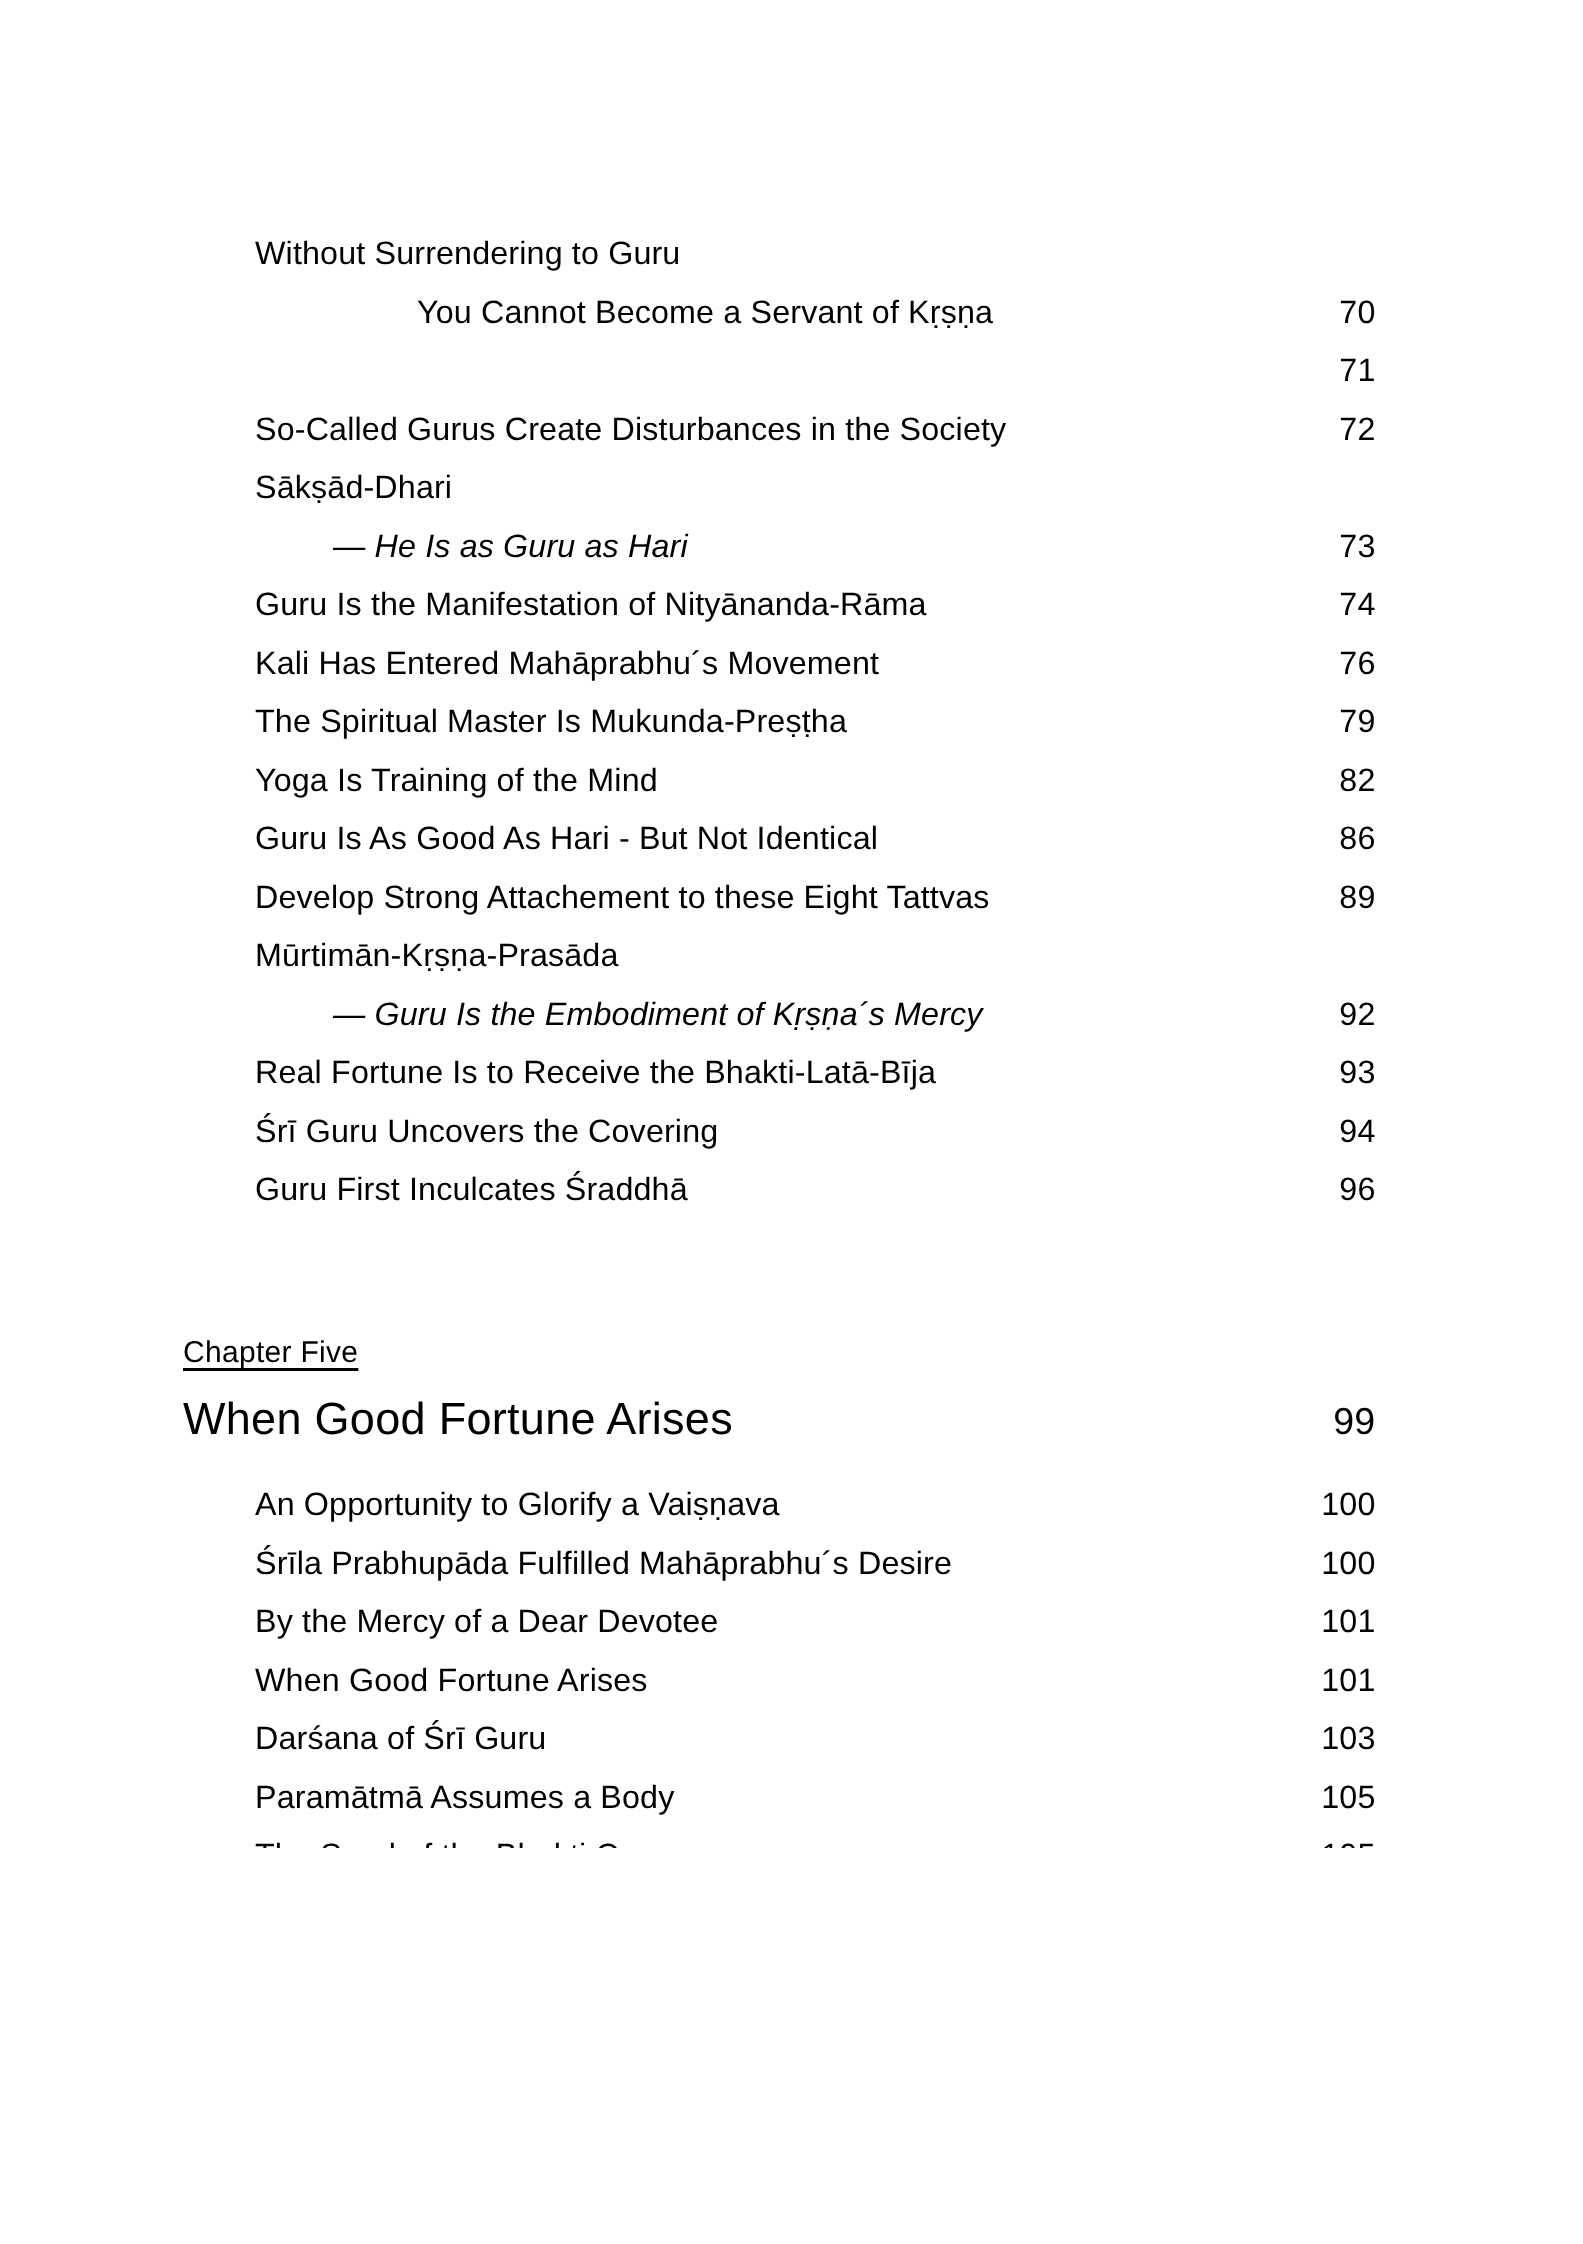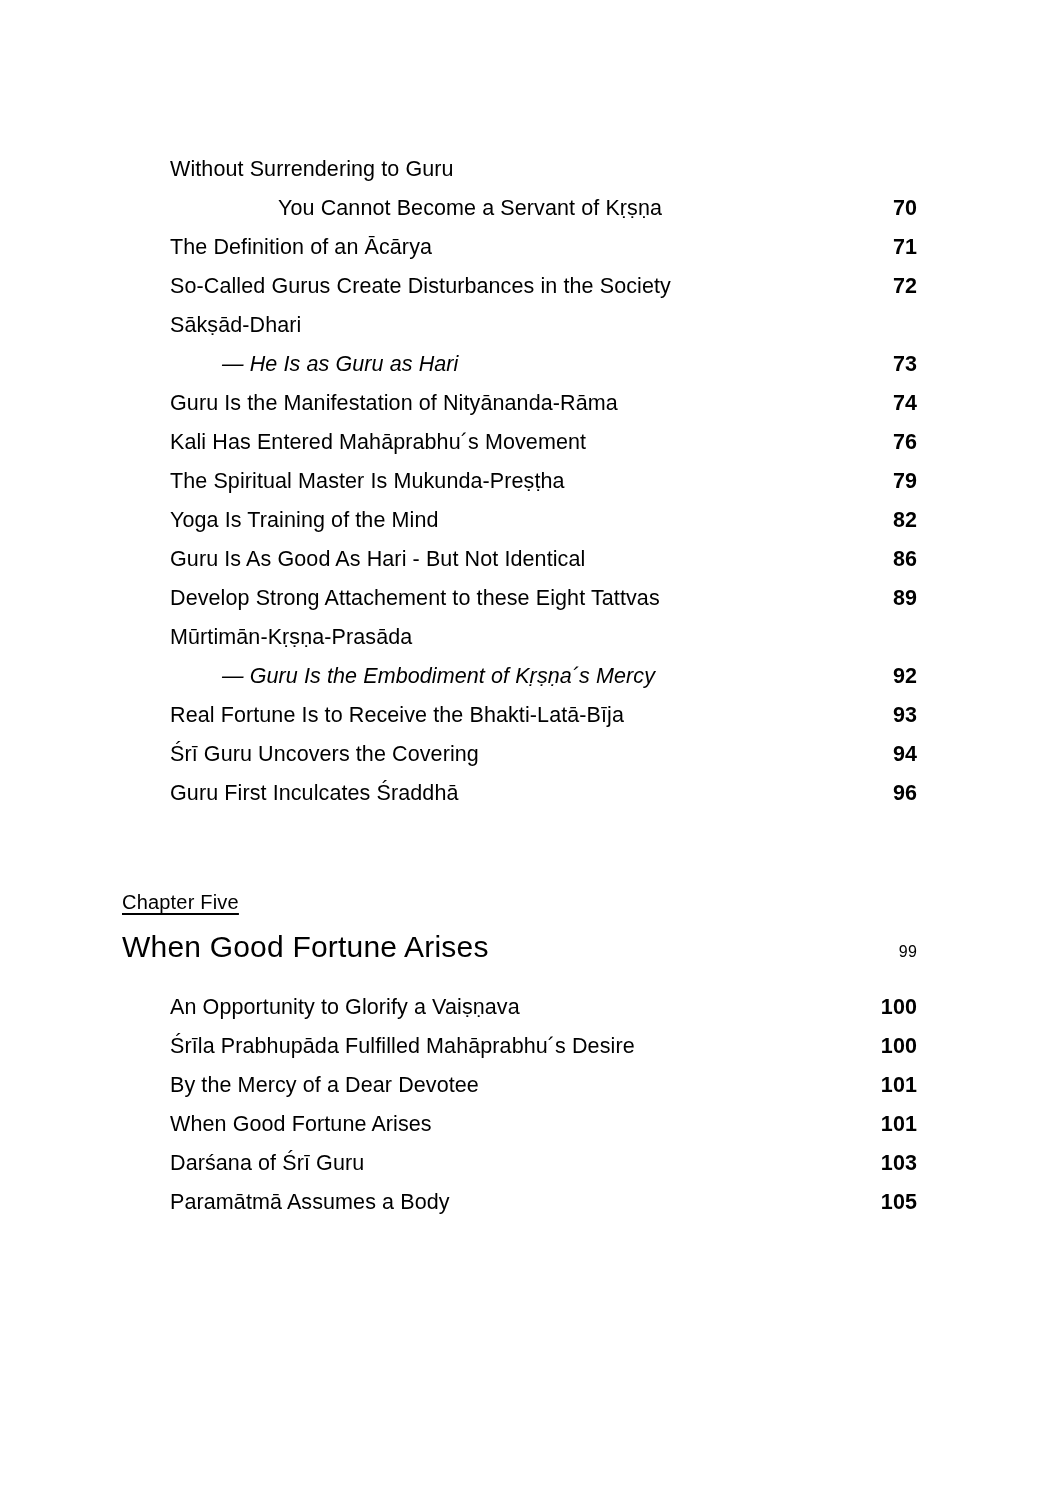--- a/index.html
+++ b/index.html
@@ -56,21 +56,20 @@
     content: "........................................................................................................................................................................";
     display: block;
     letter-spacing: 1.7px;
     font-size: 21.5px;
     color: #000;
     white-space: nowrap;
   }
   .entry .pageno {
     flex: 0 0 auto;
     text-align: center;
-    font-weight: bold;
   }
 
   
   .lvl-1 { padding-left: 48px; }     
   .lvl-dash { padding-left: 100px; } 
   .lvl-cont { padding-left: 156px; } 
 
   .noleader .leader::after { content: ""; }
 
   .ital {
@@ -94,21 +93,21 @@
     display: flex;
     align-items: baseline;
     font-size: 30px;
     line-height: 48px;
     letter-spacing: 0.2px;
     white-space: nowrap;
     margin-bottom: 12px;
   }
   .chapter-title-row .label { flex: 0 0 auto; }
   .chapter-title-row .spacer { flex: 1 1 auto; }
-  .chapter-title-row .pageno { flex: 0 0 auto; font-size: 16px; }
+  .chapter-title-row .pageno { flex: 0 0 auto; font-size: 25px; }
 
   .sublist { margin-top: 6px; }
   .sublist .entry .pageno { padding-left: 6px; }
 </style>
 </head>
 <body>
 
 <div class="page">
   <div class="toc">
 
@@ -117,21 +116,20 @@
           <span class="label">Without Surrendering to Guru</span>
           <span class="leader"></span>
           <span class="pageno"></span>
         </div>
         <div class="entry lvl-cont">
           <span class="label">You Cannot Become a Servant of Kṛṣṇa</span>
           <span class="leader"></span>
           <span class="pageno">70</span>
         </div>
         <div class="entry lvl-1">
-          <span class="label">The Definition of an Ācārya</span>
           <span class="leader"></span>
           <span class="pageno">71</span>
         </div>
         <div class="entry lvl-1">
           <span class="label">So-Called Gurus Create Disturbances in the Society</span>
           <span class="leader"></span>
           <span class="pageno">72</span>
         </div>
         <div class="entry lvl-1 noleader">
           <span class="label">Sākṣād-Dhari</span>

